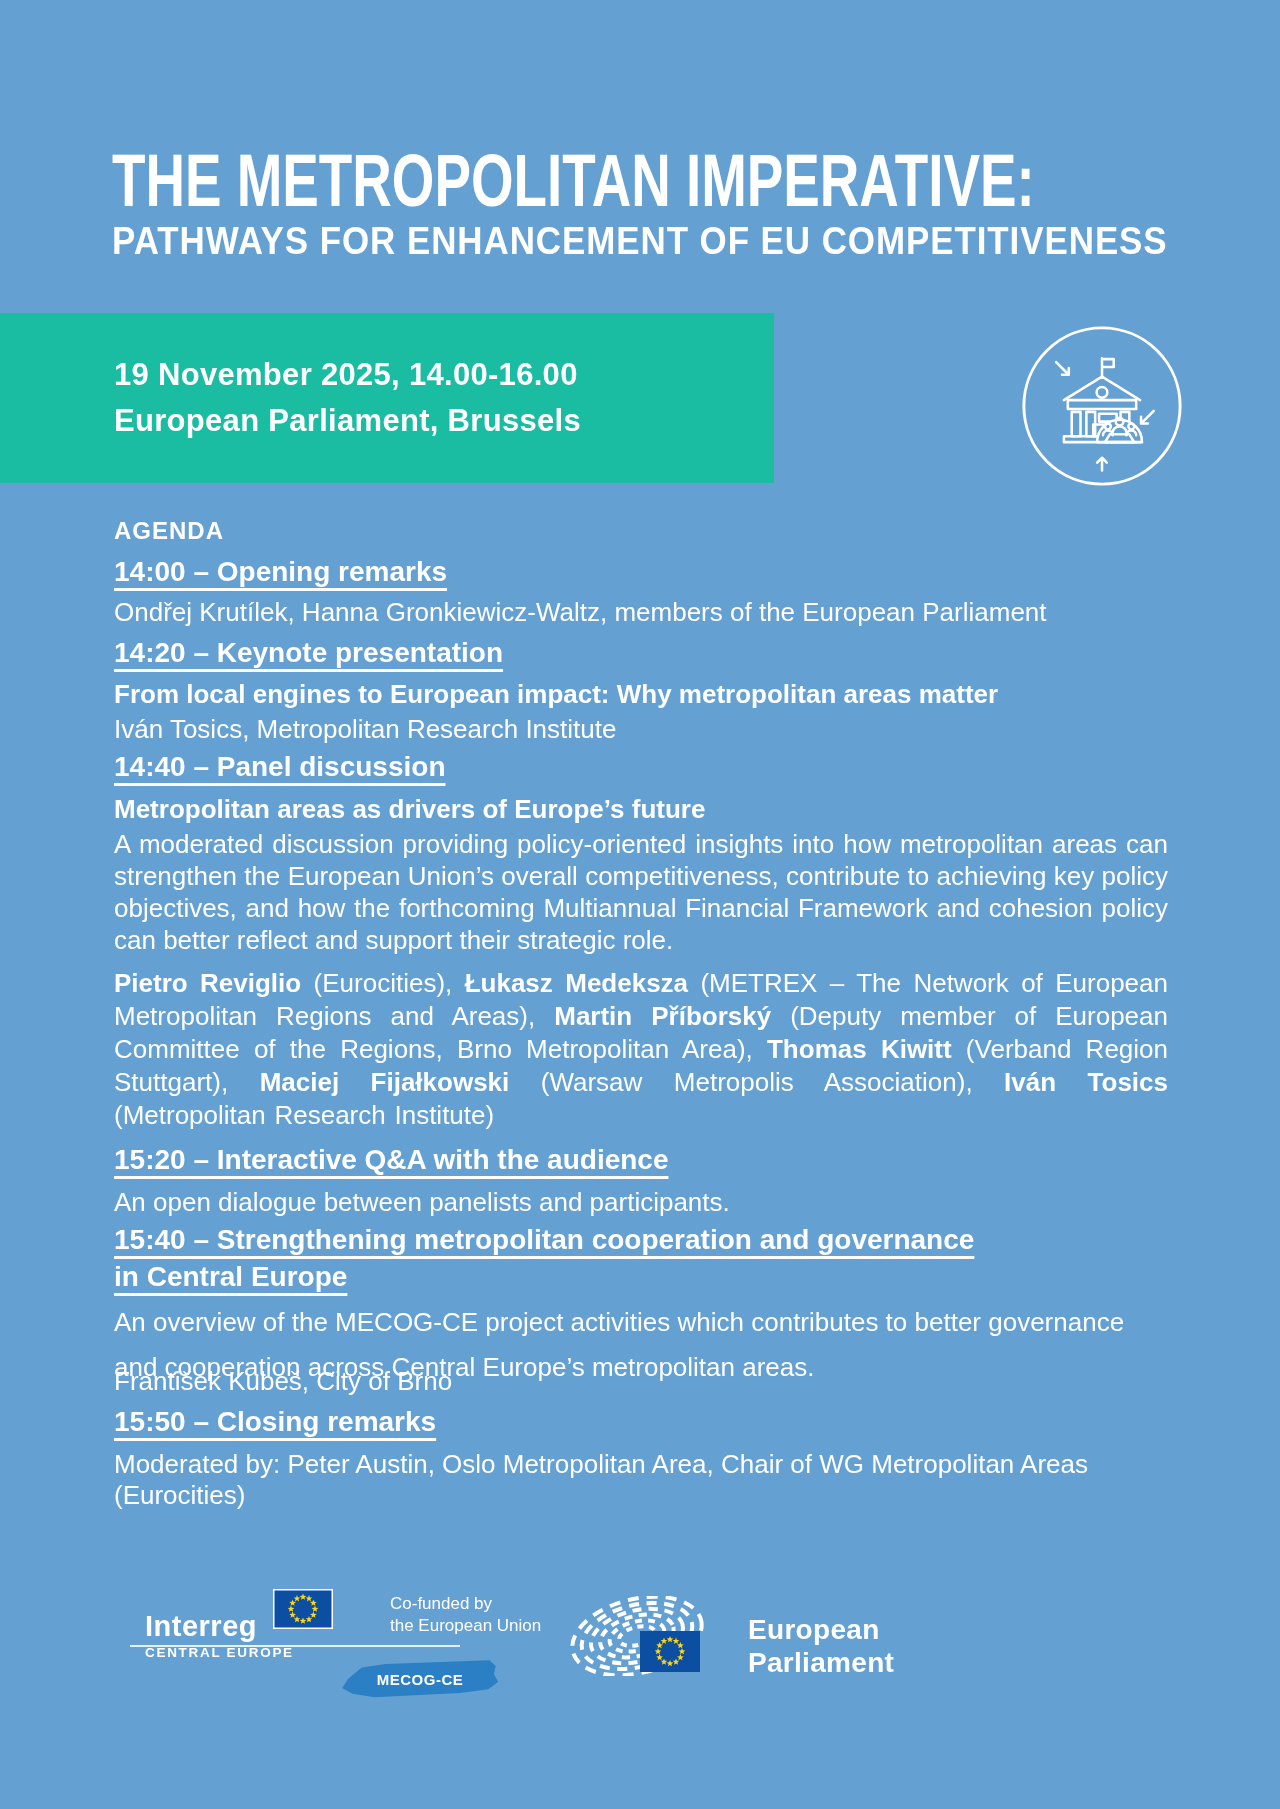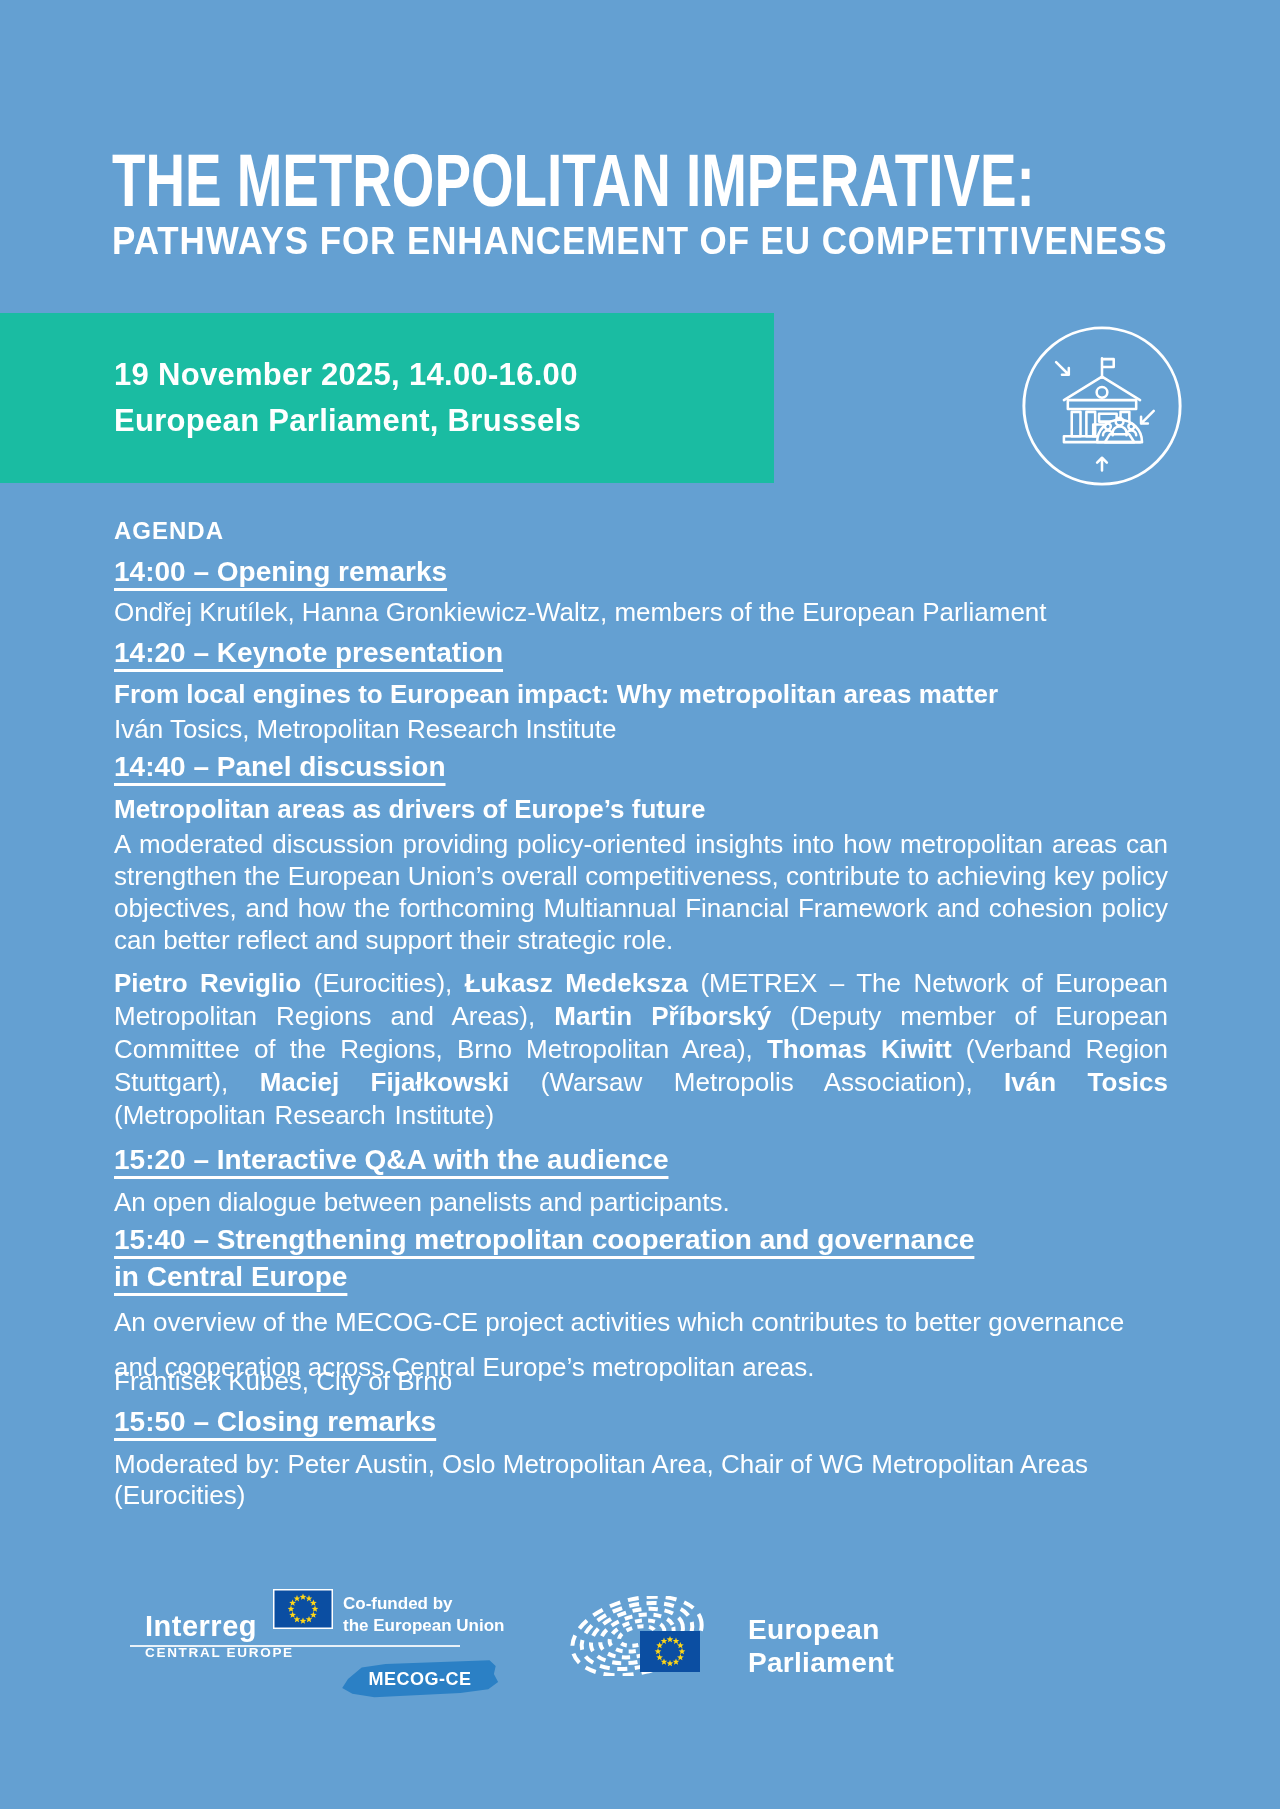--- a/index.html
+++ b/index.html
@@ -33,26 +33,26 @@
     font-weight:bold;font-size:28px;white-space:nowrap;
     text-decoration:underline;text-underline-offset:7px;text-decoration-thickness:2.5px;
   }
   .b{font-size:26px;line-height:31px;}
   .bold-line{font-weight:bold;font-size:26px;}
   .para{font-size:26px;line-height:32px;width:1054px;text-align:justify;}
   .panelists{line-height:33px;word-spacing:1.5px;}
   .wrapcol{width:1054px;}
   .interreg-brand{font-weight:bold;font-size:29px;line-height:1;letter-spacing:.5px;}
   .interreg-program{font-weight:bold;font-size:13.5px;letter-spacing:1.7px;margin-top:4px;}
-  .cofunded{font-weight:bold;font-size:17px;line-height:22px;}
+  .cofunded{font-weight:normal;font-size:17px;line-height:22px;margin-left:47px;}
   .divider{left:130px;top:1645px;width:330px;height:2px;background:rgba(255,255,255,.85);}
   .mecog{left:340px;top:1659px;width:160px;height:40px;}
   .mecog-label{
     position:absolute;inset:0;display:flex;align-items:center;justify-content:center;
-    font-weight:bold;font-size:18px;letter-spacing:.5px;
+    font-weight:bold;font-size:15px;letter-spacing:.5px;
   }
   .ep-name{font-weight:bold;font-size:28px;line-height:33px;letter-spacing:.3px;}
   svg{display:block;}
 </style>
 </head>
 <body>
 
 <div class="page">
 
   <div class="abs title" style="left:112px;top:144px;">THE METROPOLITAN IMPERATIVE:</div>

